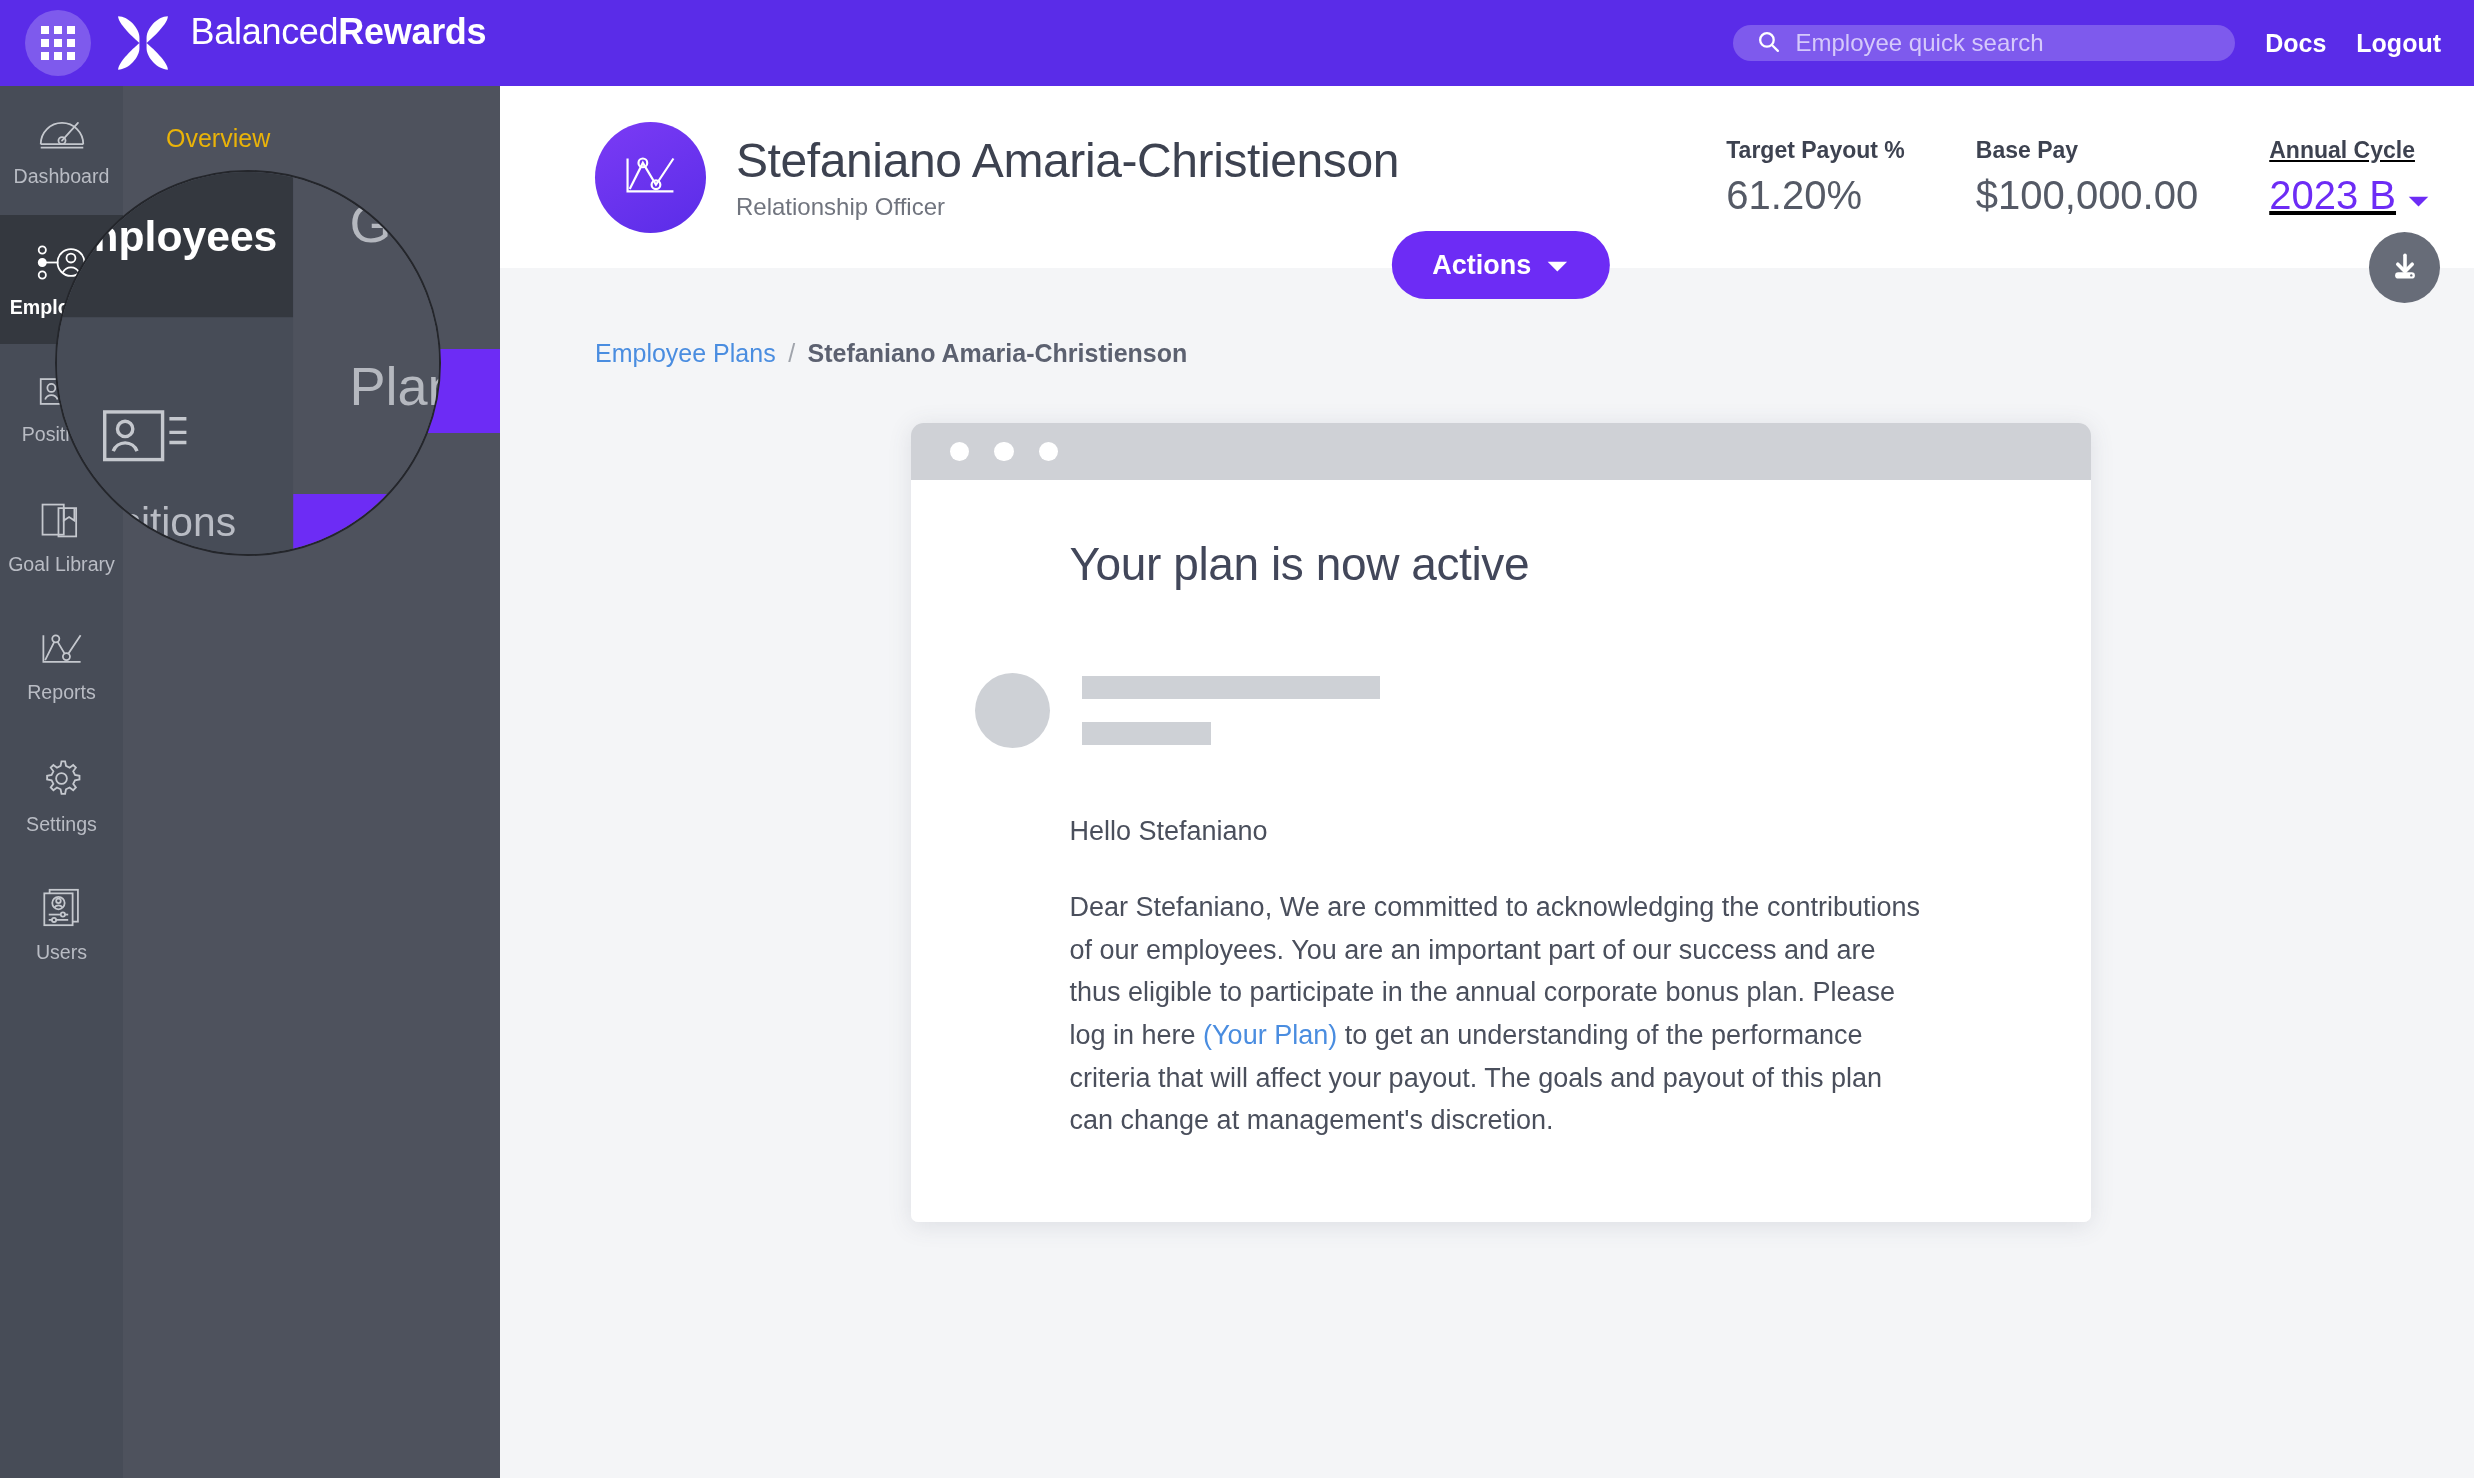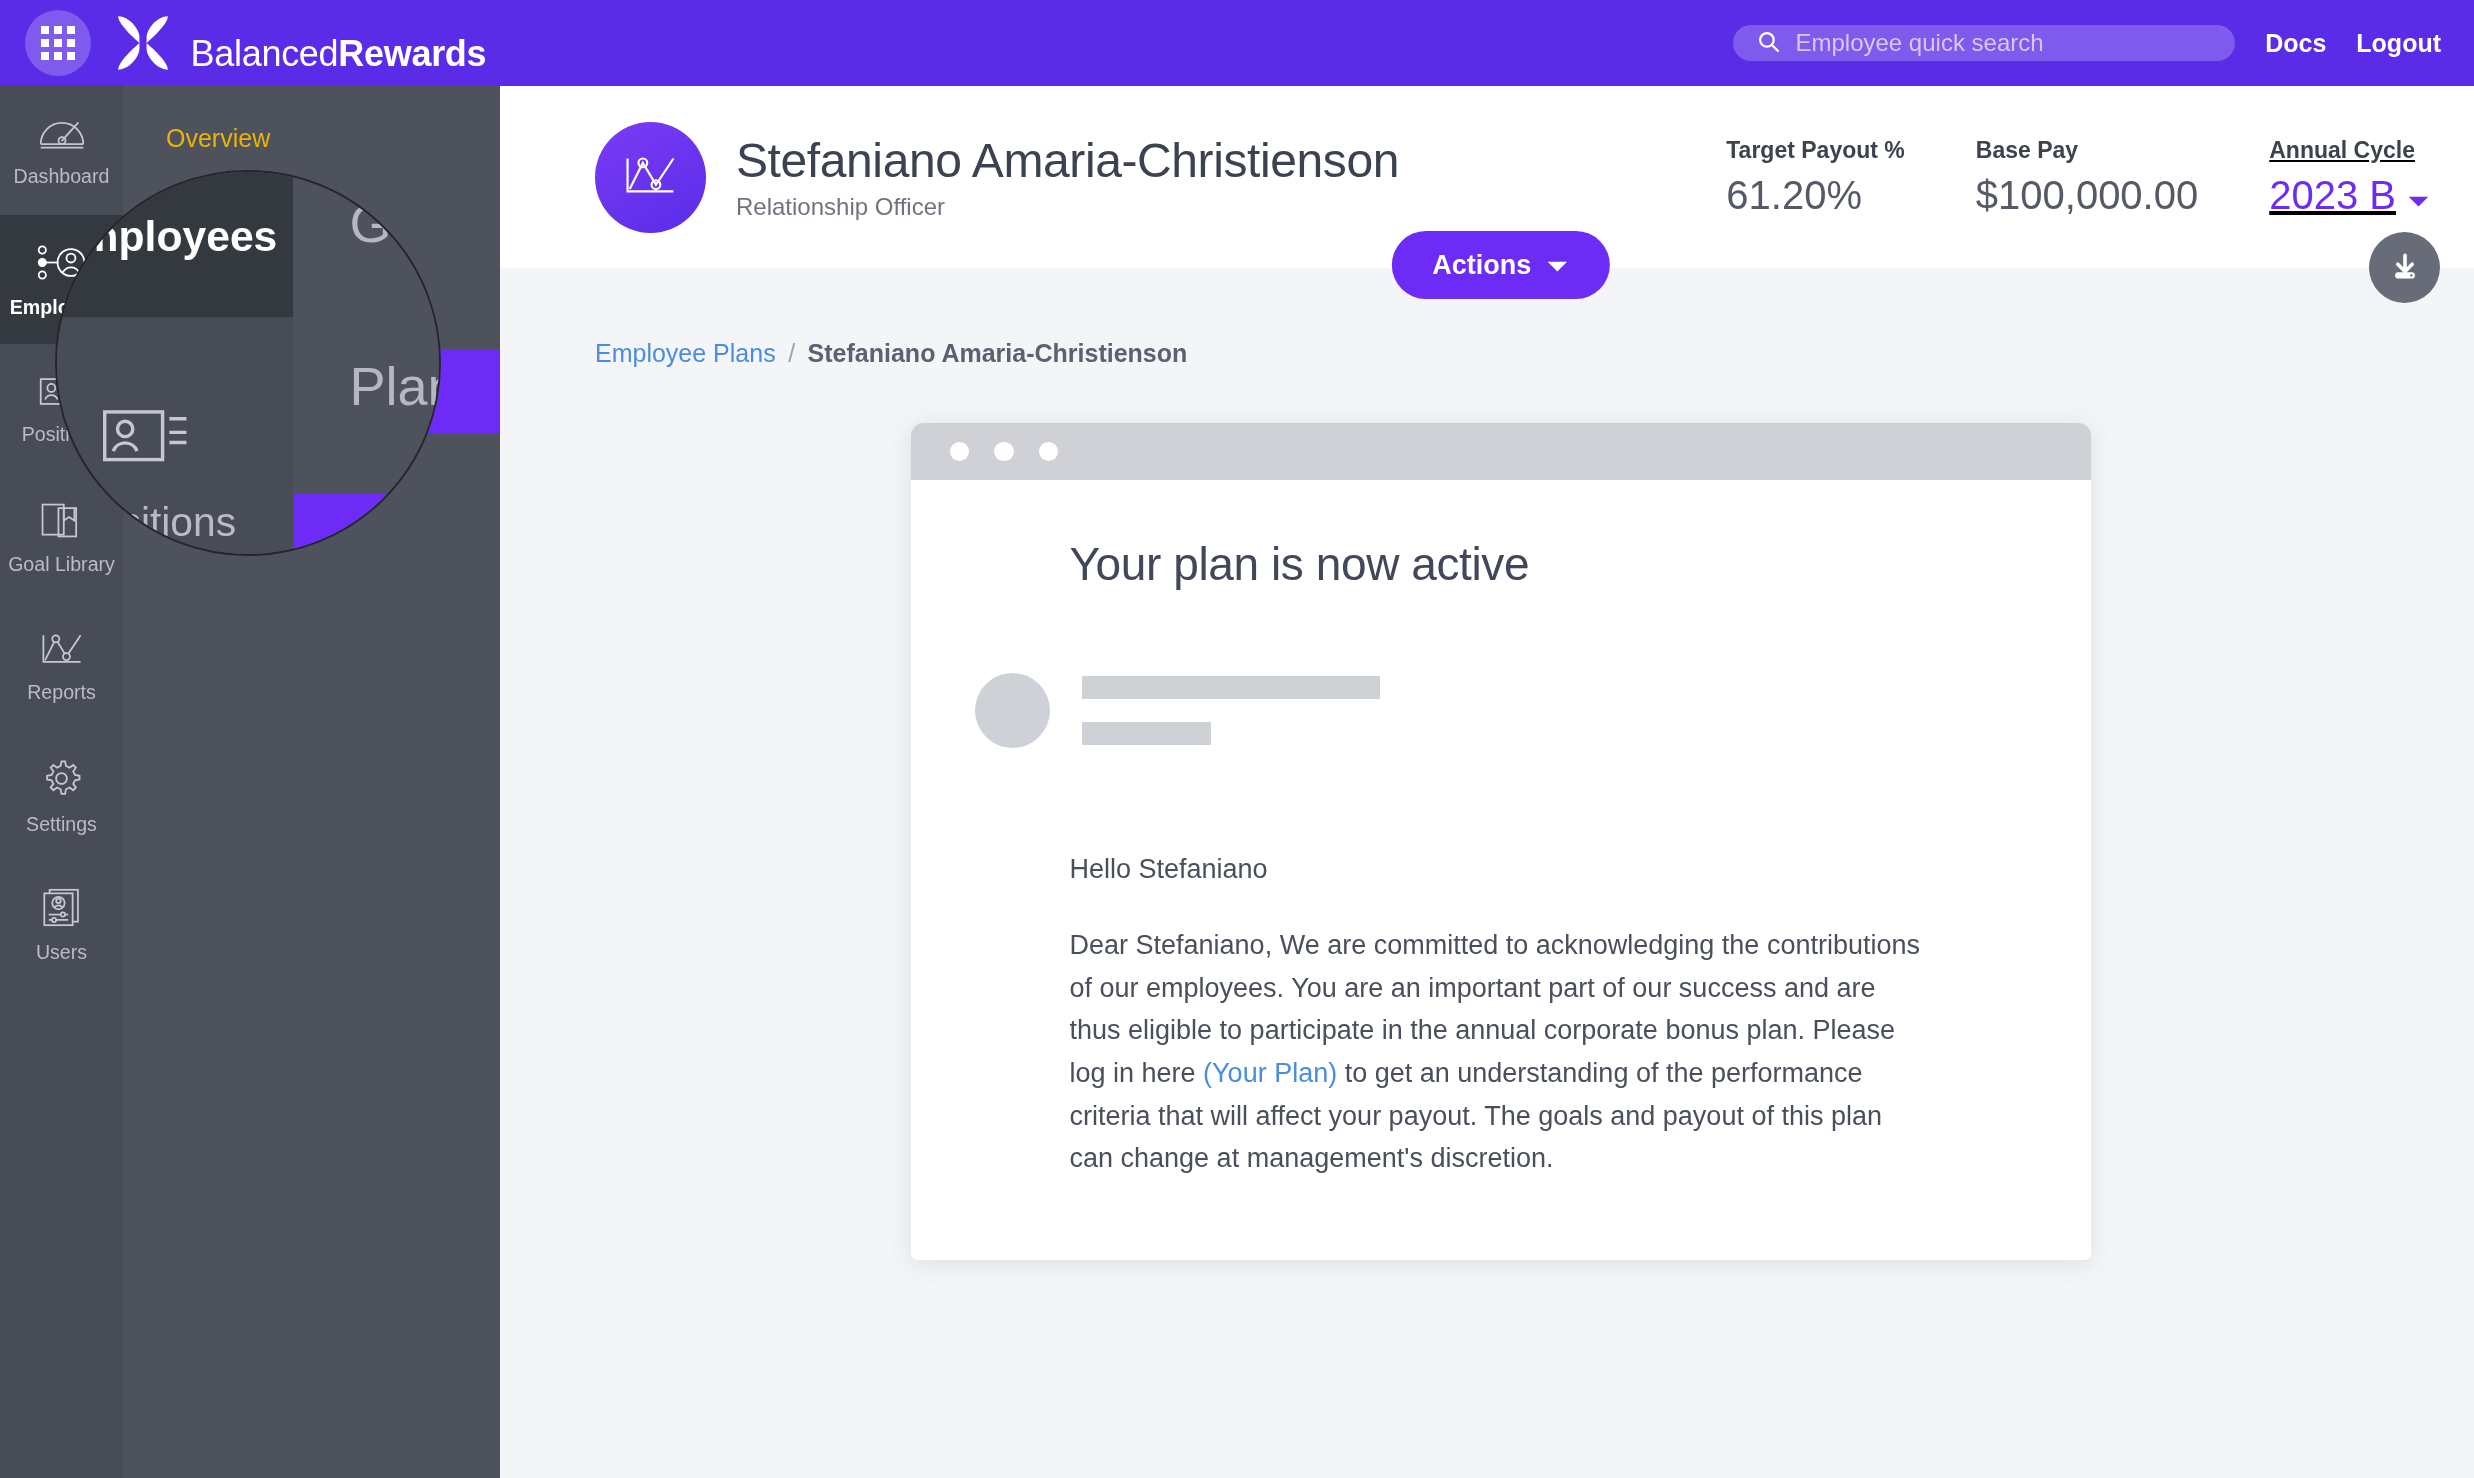--- a/index.html
+++ b/index.html
@@ -20,21 +20,21 @@
   .grid-launcher {
     width: 66px; height: 66px; margin-left: 25px;
     border-radius: 50%;
     background: rgba(255,255,255,0.22);
     display: flex; align-items: center; justify-content: center;
     cursor: pointer;
   }
   .grid-dots { display: grid; grid-template-columns: repeat(3, 8px); gap: 5.4px; }
   .grid-dots i { width: 8px; height: 8px; background: #fff; display: block; }
 
-  .brand { display: flex; align-items: flex-end; margin-left: 19.6px; }
+  .brand { display: flex; align-items: flex-start; margin-left: 19.6px; }
   .brand-logo { width: 64px; height: 64px; position: relative; }
   .brand-text {
     margin-left: 16px; color: #fff;
     font-size: 36px; letter-spacing: -0.3px; white-space: nowrap;
   }
   .brand-text b { font-weight: 700; }
   .brand-text span { font-weight: 400; }
 
   .topbar-right {
     margin-left: auto; display: flex; align-items: center;
@@ -215,21 +215,21 @@
   .mail-ident {
     display: flex; align-items: center; gap: 32px;
     padding-left: 64px; margin-top: 82px;
   }
   .mail-avatar { width: 75px; height: 75px; border-radius: 50%; background: #ced1d6; flex: 0 0 auto; }
   .ph-lines { display: flex; flex-direction: column; gap: 23px; }
   .ph { height: 23px; background: #ced1d6; }
   .ph.w1 { width: 298px; }
   .ph.w2 { width: 129px; }
 
-  .mail-body { padding: 0 68px 0 159px; margin-top: 106px; }
+  .mail-body { padding: 0 68px 0 159px; margin-top: 68px; }
   .mail-greet { font-size: 27px; color: #4a4f5c; }
   .mail-para {
     font-size: 27px; color: #4a4f5c; line-height: 1.58;
     margin-top: 39px; max-width: 857px;
   }
   .mail-para a { color: #4a8de0; text-decoration: none; cursor: pointer; }
 </style>
 </head>
 <body>
 

